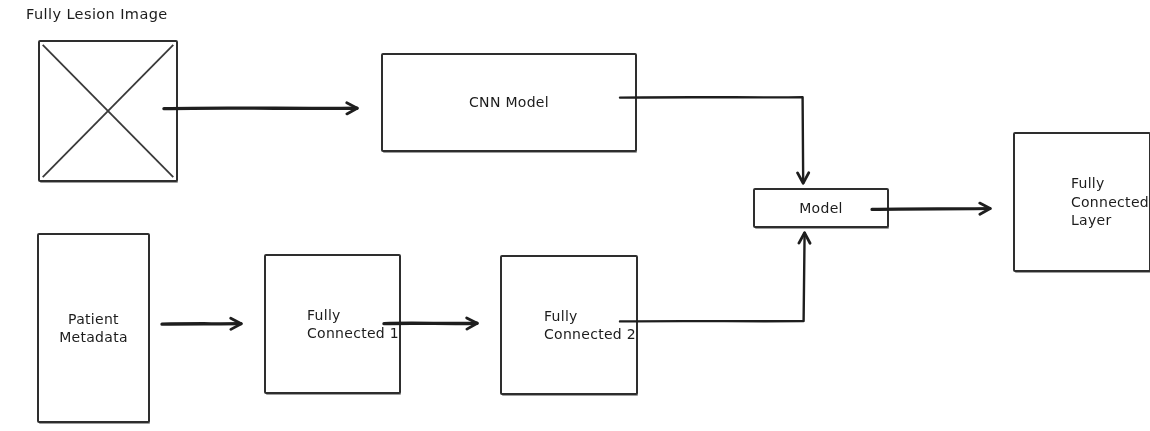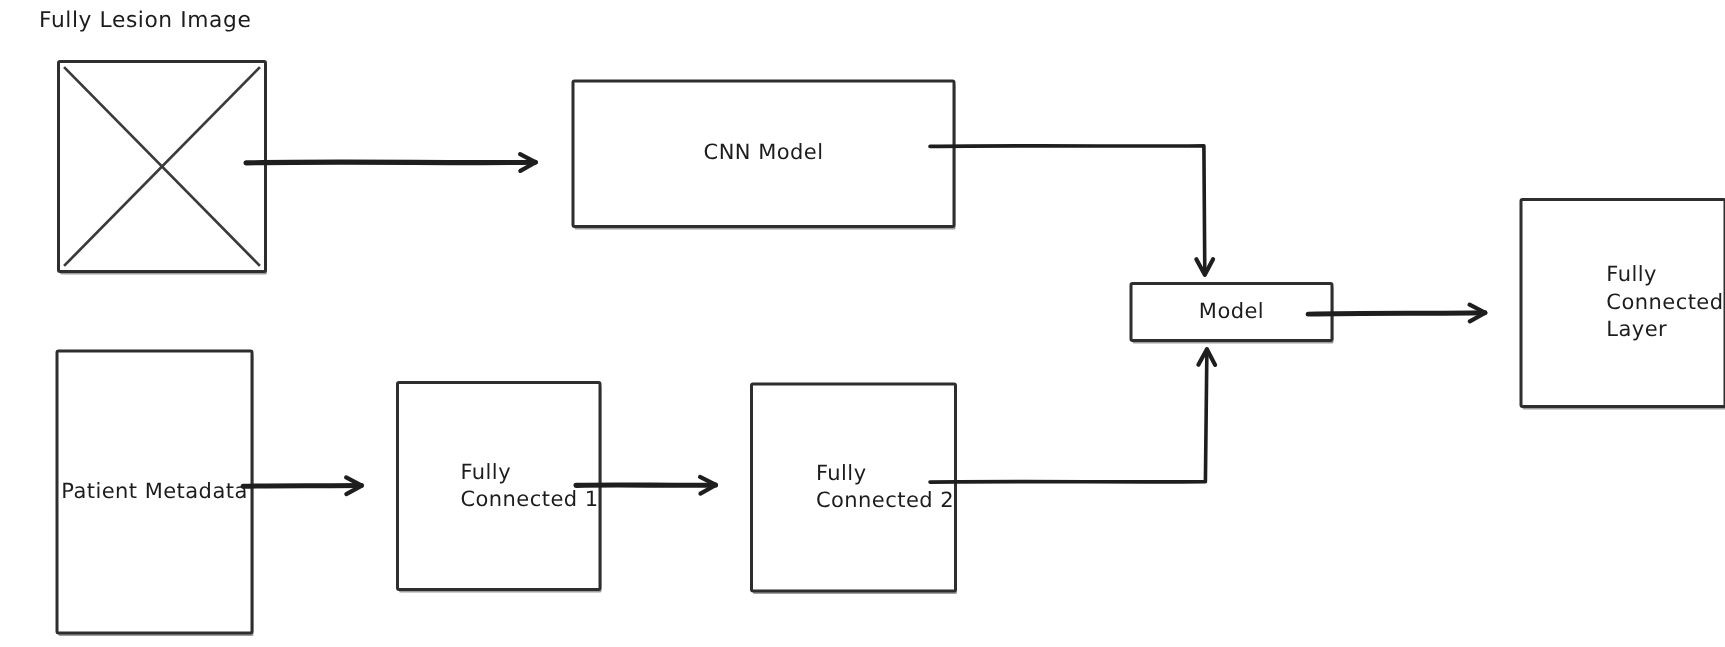--- a/index.html
+++ b/index.html
@@ -45,21 +45,21 @@
     position: absolute;
     left: 26px;
     top: 6px;
     font-size: 14.5px;
     letter-spacing: 0.4px;
     z-index: 2;
   }
   
   .n-image    { left: 20px;  top: 40px;  width: 140px; height: 142px; }
   .n-cnn      { left: 363px; top: 53px;  width: 256px; height: 99px;  }
-  .n-meta     { left: 19px;  top: 233px; width: 132px; height: 190px; }
+  .n-meta     { left: 19px;  top: 233px; width: 113px; height: 190px; }
   .n-fc1      { left: 246px; top: 254px; width: 137px; height: 140px; padding-left: 14px; }
   .n-fc2      { left: 482px; top: 255px; width: 138px; height: 140px; padding-left: 15px; }
   .n-concat   { left: 735px; top: 188px; width: 136px; height: 40px;  }
   .n-fclayer  { left: 995px; top: 132px; width: 138px; height: 140px; padding-left: 26px; }
   .placeholder-x {
     position: absolute;
     left: 0; top: 0;
     width: 100%; height: 100%;
   }
 </style>

